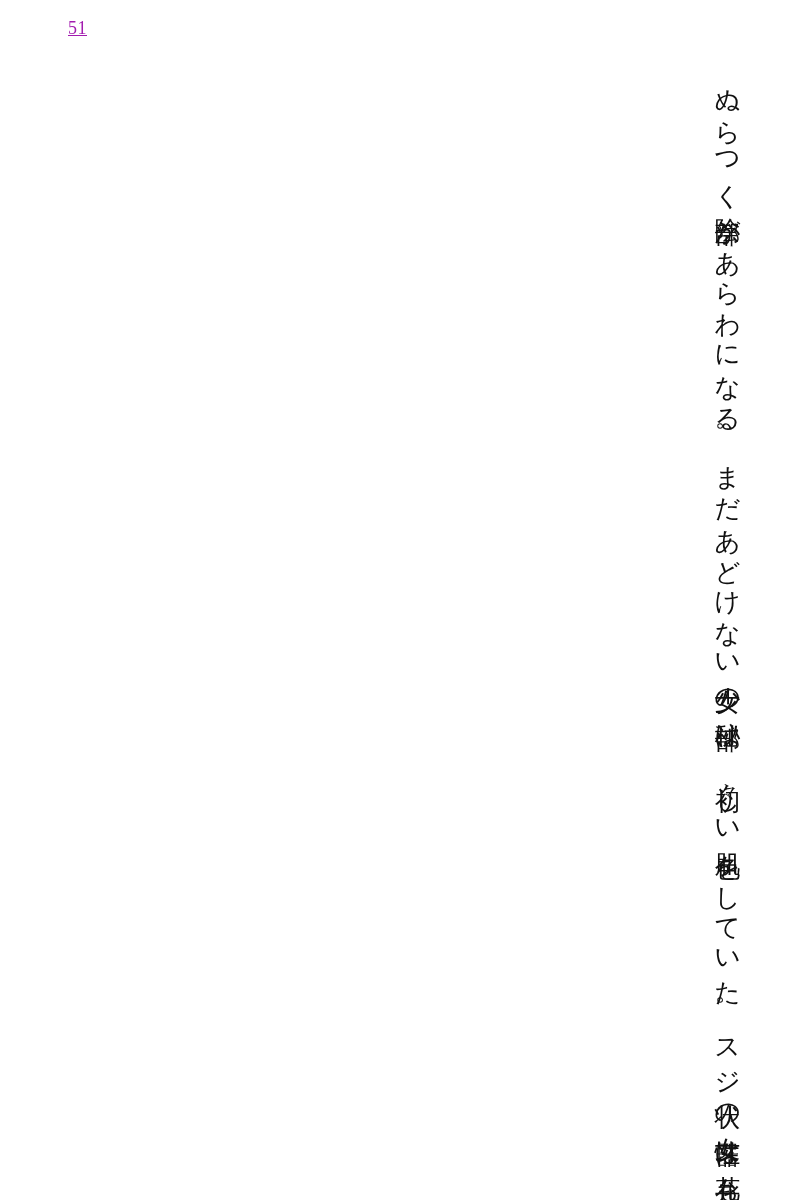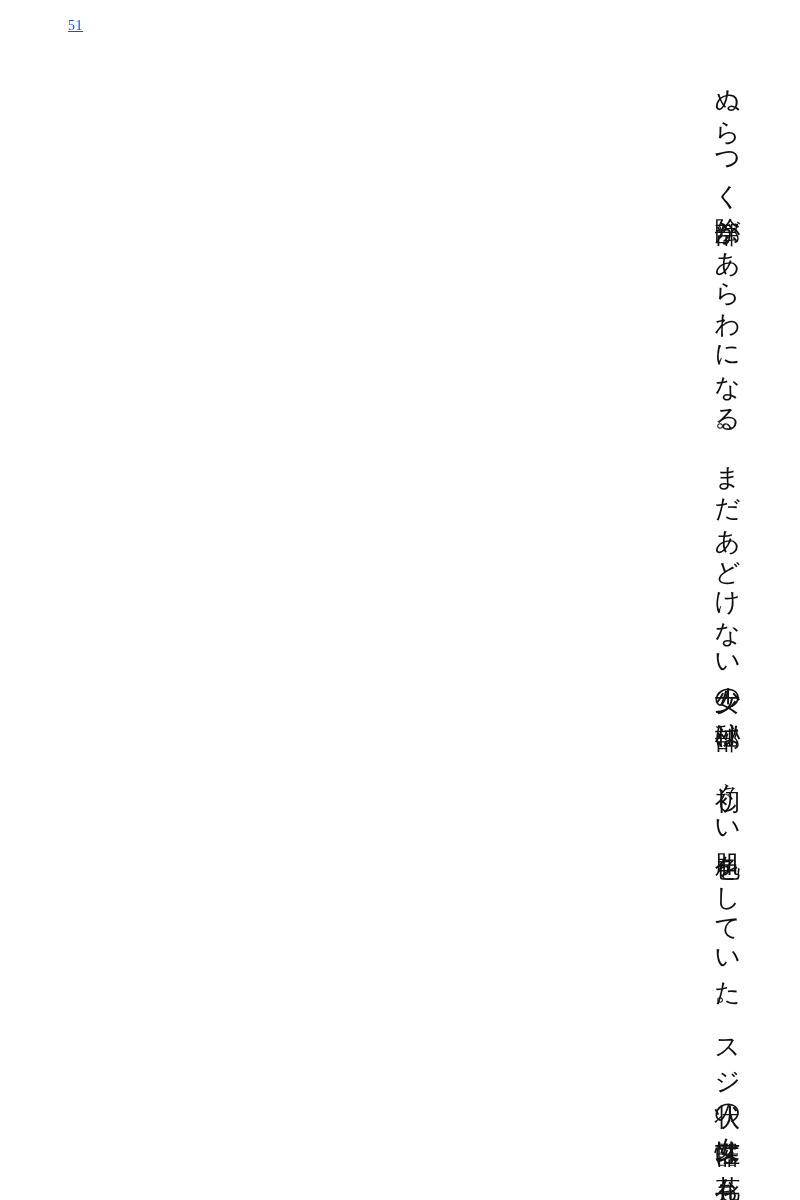--- a/index.html
+++ b/index.html
@@ -23,23 +23,23 @@
     width: 800px;
     height: 1200px;
     background: #ffffff;
   }
 
   
   .page-number {
     position: absolute;
     left: 68px;
     top: 18px;
-    font-size: 14px;
+    font-size: 18px;
     letter-spacing: 0.5px;
-    color: #1d4ed8;
+    color: #a21caf;
     font-family: "Liberation Serif", "DejaVu Serif", serif;
     text-decoration: underline;
   }
 
   
   .text-block {
     position: absolute;
     right: 60px;
     top: 72px;
     width: 690px;

